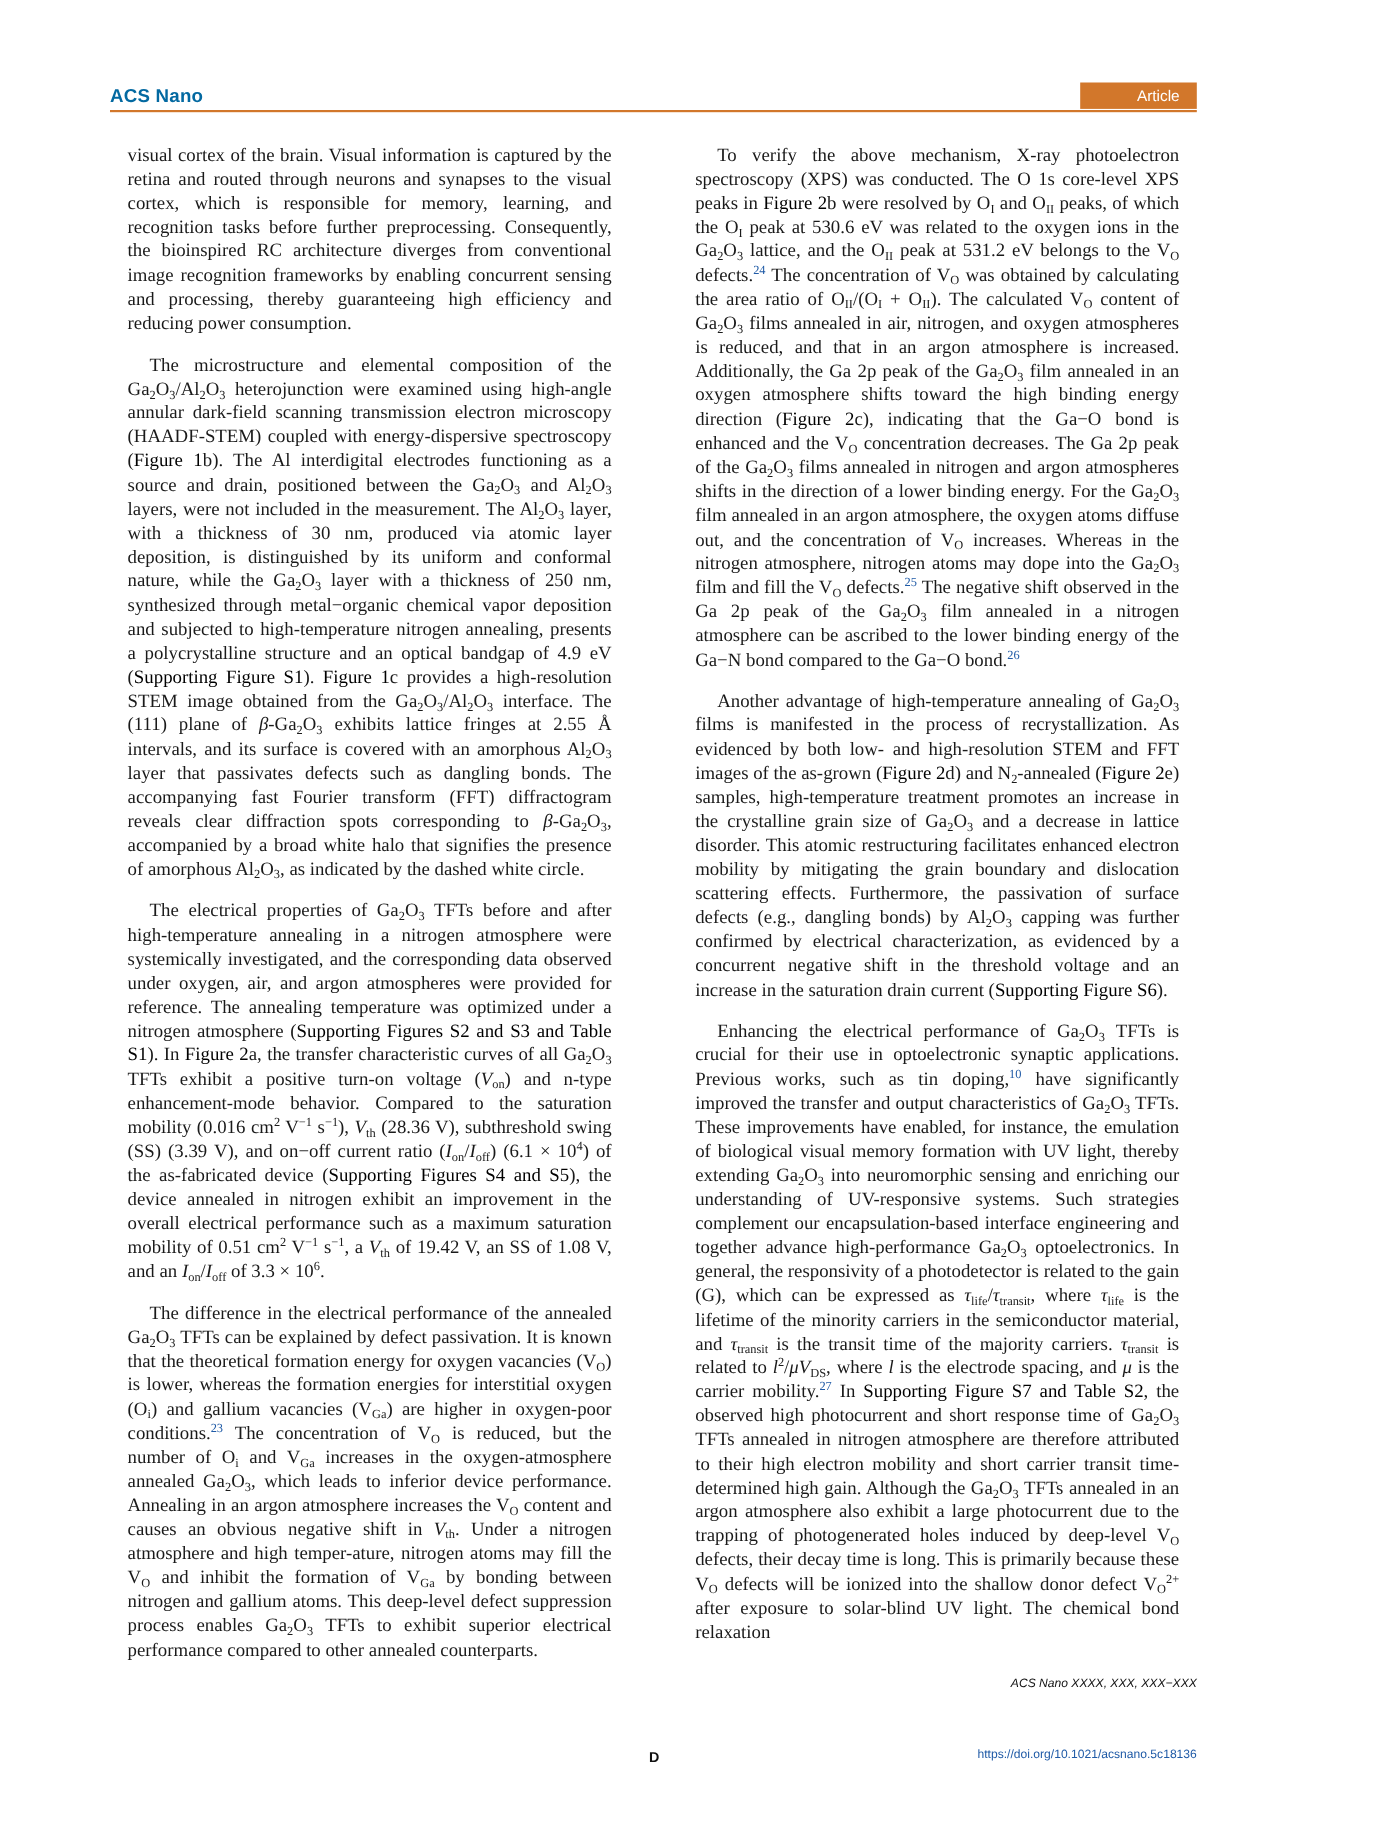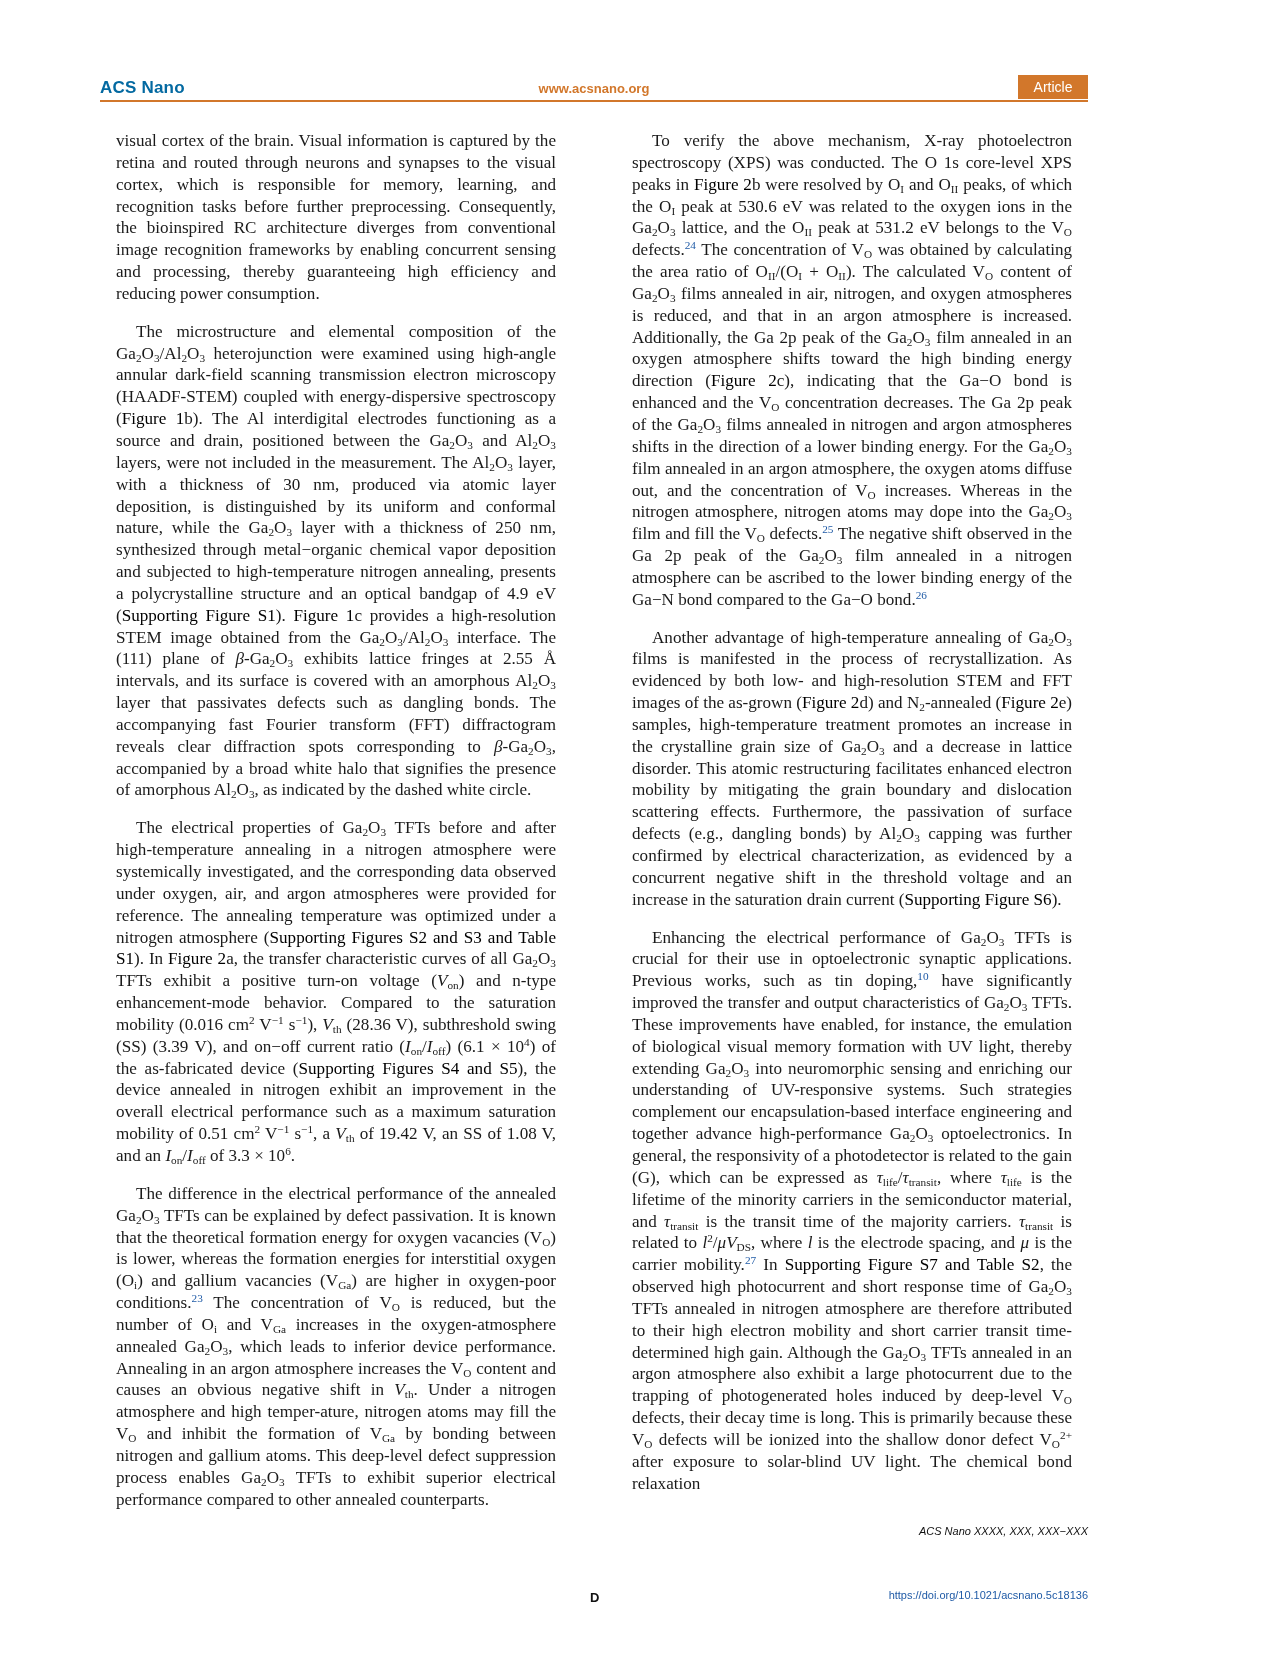--- a/index.html
+++ b/index.html
@@ -1,41 +1,40 @@
 <!DOCTYPE html>
 <html><head>
 <meta charset="utf-8">
 <style>
   html, body { margin: 0; padding: 0; background: #ffffff; }
   body { width: 1266px; height: 1669px; position: relative; overflow: hidden; }
   .header { position: absolute; left: 100px; top: 78px; width: 988px; height: 22px; }
   .journal { position: absolute; left: 0; top: 0; font-family: "Liberation Sans", sans-serif; font-weight: bold; font-size: 17px; color: #0369a1; letter-spacing: 0.2px; }
   .site { position: absolute; left: 0; width: 988px; top: 3px; text-align: center; font-family: "Liberation Sans", sans-serif; font-weight: bold; font-size: 13px; color: #d2772b; }
-  .badge { position: absolute; right: 0; top: -3px; width: 70px; height: 24px; background: #d2772b; color: #ffffff; font-family: "Liberation Sans", sans-serif; font-size: 14px; line-height: 24px; text-align: center; }
+  .badge { position: absolute; right: 0; top: -3px; width: 70px; height: 24px; background: #d2772b; color: #ffffff; font-family: "Liberation Sans", sans-serif; font-size: 14px; line-height: 24px; text-align: center; padding-left: 36px; }
   .rule { position: absolute; left: 100px; top: 100px; width: 988px; height: 2px; background: #d2772b; }
   .col { position: absolute; top: 114px; width: 472px; font-family: "Liberation Serif", serif; font-size: 17.1px; line-height: 21.85px; color: #1a1a1a; text-align: justify; }
   .col.left { left: 100px; }
   .col.right { left: 616px; }
   .col p { margin: 16px; text-indent: 20px; hyphens: none; }
   .col p.noindent { text-indent: 0; }
   .col a, .lnk { color: #000000; text-decoration: none; }
   .col sub { font-size: 0.66em; vertical-align: -0.3em; line-height: 0; }
   .col sup { font-size: 0.66em; vertical-align: 0.55em; line-height: 0; }
   .col sup.ref { color: #1f5aa6; }
   .col i { font-style: italic; }
   .footer-page { position: absolute; left: 590px; top: 1590px; font-family: "Liberation Sans", sans-serif; font-size: 13px; font-weight: bold; color: #111; }
   .footer-doi { position: absolute; right: 178px; top: 1589px; font-family: "Liberation Sans", sans-serif; font-size: 11px; color: #1f5aa6; text-align: right; margin-left: 44px; }
   .footer-cite { position: absolute; right: 178px; top: 1525px; font-family: "Liberation Sans", sans-serif; font-size: 11px; font-style: italic; color: #111; text-align: right; }
 </style>
 </head>
 <body>
 
 <div class="header">
   <span class="journal">ACS Nano</span>
-  <span class="site">www.acsnano.org</span>
   <span class="badge">Article</span>
 </div>
 <div class="rule"></div>
 
 <div class="col left">
     <p class="noindent">visual cortex of the brain. Visual information is captured by the retina and routed through neurons and synapses to the visual cortex, which is responsible for memory, learning, and recognition tasks before further preprocessing. Consequently, the bioinspired RC architecture diverges from conventional image recognition frameworks by enabling concurrent sensing and processing, thereby guaranteeing high efficiency and reducing power consumption.</p>
     <p>The microstructure and elemental composition of the Ga<sub>2</sub>O<sub>3</sub>/Al<sub>2</sub>O<sub>3</sub> heterojunction were examined using high-angle annular dark-field scanning transmission electron microscopy (HAADF-STEM) coupled with energy-dispersive spectroscopy (<a>Figure 1</a>b). The Al interdigital electrodes functioning as a source and drain, positioned between the Ga<sub>2</sub>O<sub>3</sub> and Al<sub>2</sub>O<sub>3</sub> layers, were not included in the measurement. The Al<sub>2</sub>O<sub>3</sub> layer, with a thickness of 30 nm, produced via atomic layer deposition, is distinguished by its uniform and conformal nature, while the Ga<sub>2</sub>O<sub>3</sub> layer with a thickness of 250 nm, synthesized through metal−organic chemical vapor deposition and subjected to high-temperature nitrogen annealing, presents a polycrystalline structure and an optical bandgap of 4.9 eV (<a>Supporting Figure S1</a>). <a>Figure 1</a>c provides a high-resolution STEM image obtained from the Ga<sub>2</sub>O<sub>3</sub>/Al<sub>2</sub>O<sub>3</sub> interface. The (111) plane of <i>β</i>-Ga<sub>2</sub>O<sub>3</sub> exhibits lattice fringes at 2.55 Å intervals, and its surface is covered with an amorphous Al<sub>2</sub>O<sub>3</sub> layer that passivates defects such as dangling bonds. The accompanying fast Fourier transform (FFT) diffractogram reveals clear diffraction spots corresponding to <i>β</i>-Ga<sub>2</sub>O<sub>3</sub>, accompanied by a broad white halo that signifies the presence of amorphous Al<sub>2</sub>O<sub>3</sub>, as indicated by the dashed white circle.</p>
     <p>The electrical properties of Ga<sub>2</sub>O<sub>3</sub> TFTs before and after high-temperature annealing in a nitrogen atmosphere were systemically investigated, and the corresponding data observed under oxygen, air, and argon atmospheres were provided for reference. The annealing temperature was optimized under a nitrogen atmosphere (<a>Supporting Figures S2 and S3 and Table S1</a>). In <a>Figure 2</a>a, the transfer characteristic curves of all Ga<sub>2</sub>O<sub>3</sub> TFTs exhibit a positive turn-on voltage (<i>V</i><sub>on</sub>) and n-type enhancement-mode behavior. Compared to the saturation mobility (0.016 cm<sup>2</sup> V<sup>−1</sup> s<sup>−1</sup>), <i>V</i><sub>th</sub> (28.36 V), subthreshold swing (SS) (3.39 V), and on−off current ratio (<i>I</i><sub>on</sub>/<i>I</i><sub>off</sub>) (6.1 × 10<sup>4</sup>) of the as-fabricated device (<a>Supporting Figures S4 and S5</a>), the device annealed in nitrogen exhibit an improvement in the overall electrical performance such as a maximum saturation mobility of 0.51 cm<sup>2</sup> V<sup>−1</sup> s<sup>−1</sup>, a <i>V</i><sub>th</sub> of 19.42 V, an SS of 1.08 V, and an <i>I</i><sub>on</sub>/<i>I</i><sub>off</sub> of 3.3 × 10<sup>6</sup>.</p>
     <p>The difference in the electrical performance of the annealed Ga<sub>2</sub>O<sub>3</sub> TFTs can be explained by defect passivation. It is known that the theoretical formation energy for oxygen vacancies (V<sub>O</sub>) is lower, whereas the formation energies for interstitial oxygen (O<sub>i</sub>) and gallium vacancies (V<sub>Ga</sub>) are higher in oxygen-poor conditions.<sup class="ref">23</sup> The concentration of V<sub>O</sub> is reduced, but the number of O<sub>i</sub> and V<sub>Ga</sub> increases in the oxygen-atmosphere annealed Ga<sub>2</sub>O<sub>3</sub>, which leads to inferior device performance. Annealing in an argon atmosphere increases the V<sub>O</sub> content and causes an obvious negative shift in <i>V</i><sub>th</sub>. Under a nitrogen atmosphere and high temper-ature, nitrogen atoms may fill the V<sub>O</sub> and inhibit the formation of V<sub>Ga</sub> by bonding between nitrogen and gallium atoms. This deep-level defect suppression process enables Ga<sub>2</sub>O<sub>3</sub> TFTs to exhibit superior electrical performance compared to other annealed counterparts.</p>
   </div>

